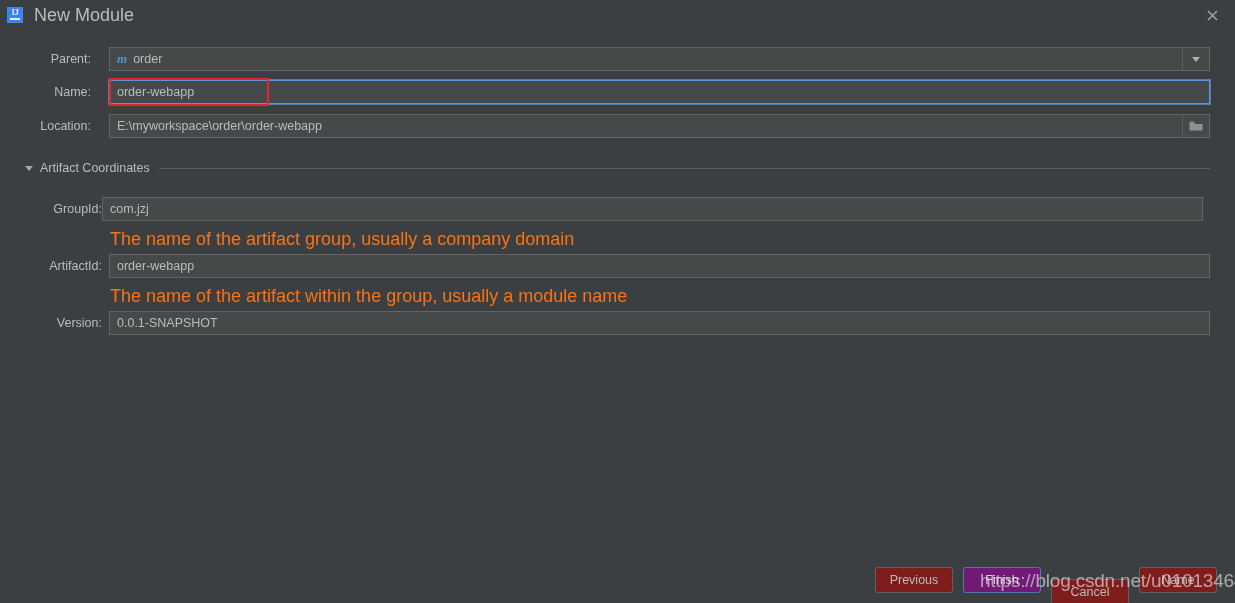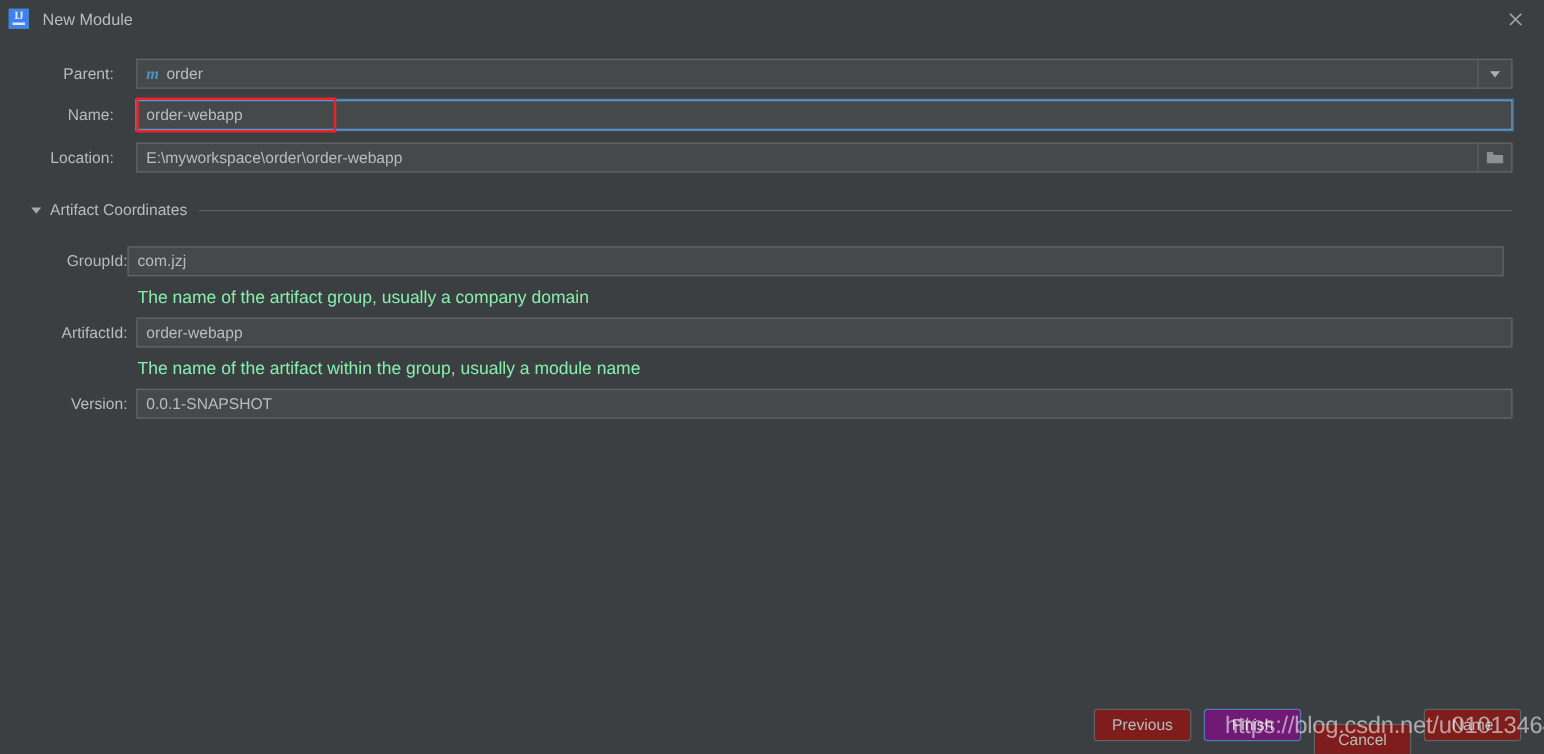--- a/index.html
+++ b/index.html
@@ -51,21 +51,21 @@
   .ij-icon .bar {
     position: absolute;
     left: 2px;
     bottom: 2px;
     width: 10px;
     height: 2px;
     background: #e8e8e8;
   }
   .title-text {
     margin-left: 11px;
-    font-size: 13px;
+    font-size: 18px;
     color: #bbbbbb;
   }
   .close-btn {
     position: absolute;
     right: 14px;
     top: 6px;
     width: 18px;
     height: 18px;
     display: flex;
     align-items: center;
@@ -170,22 +170,22 @@
   }
   .section .rule {
     flex: 1;
     height: 1px;
     background: #5a5d5e;
     margin-left: 9px;
   }
 
   .hint {
     position: absolute;
-    font-size: 14px;
-    color: #86efac;
+    font-size: 18px;
+    color: #f97316;
   }
 
   
   .annot {
     position: absolute;
     border: 2px solid #e8252a;
     box-sizing: border-box;
     pointer-events: none;
   }
 

